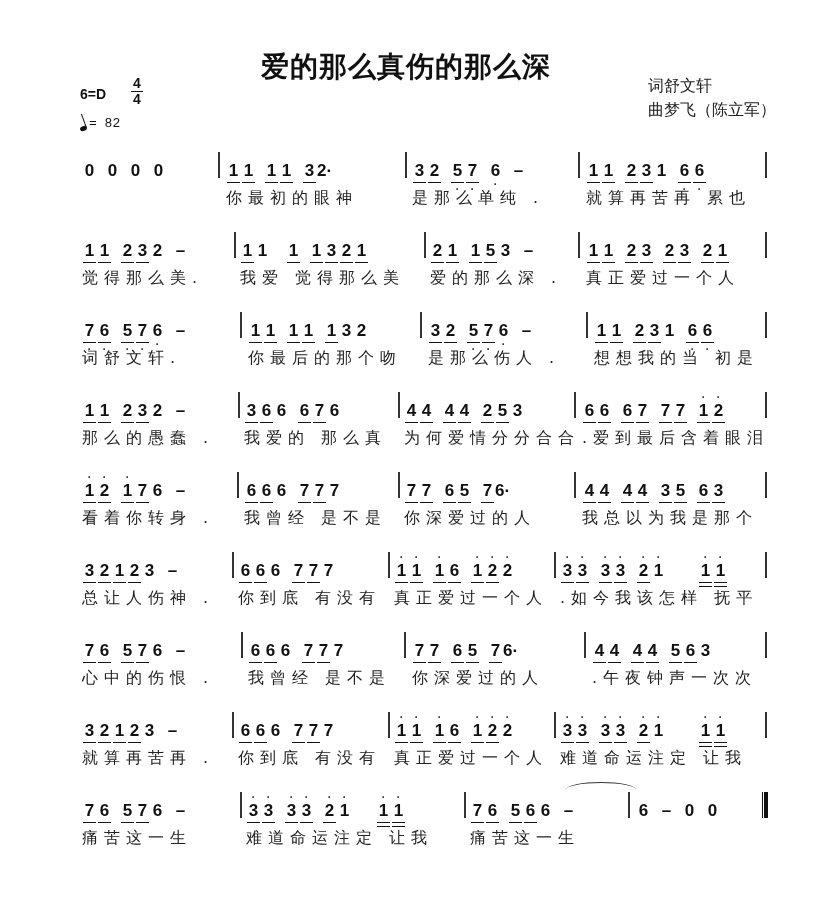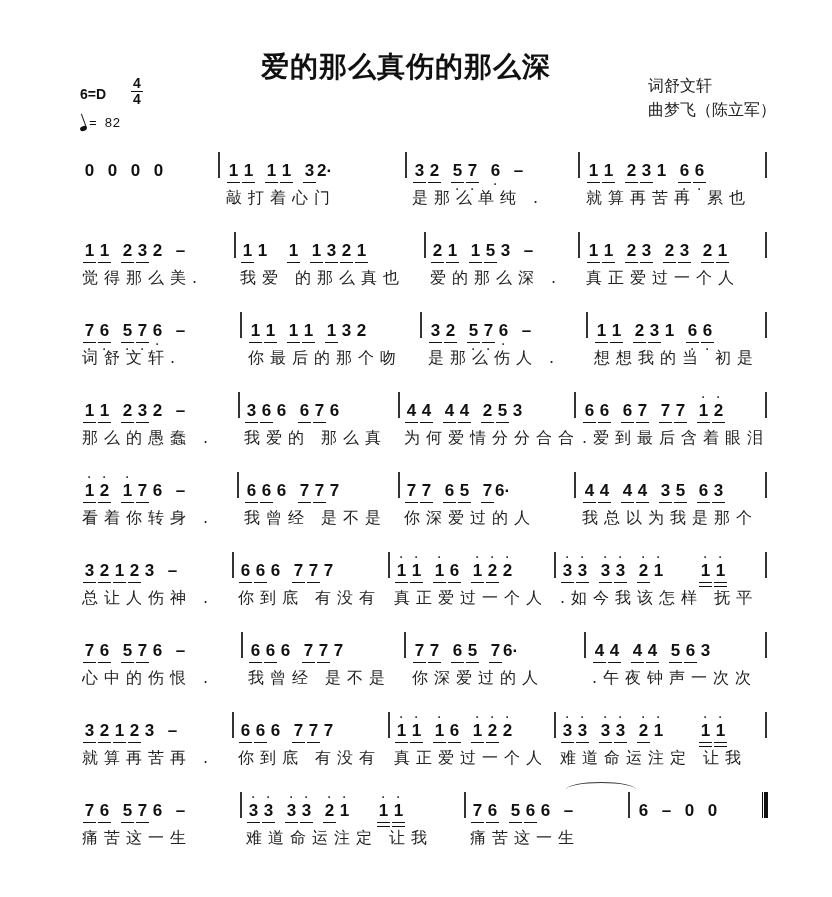--- a/index.html
+++ b/index.html
@@ -53,21 +53,21 @@
     <div class="row" style="top: 150px;">
       <div class="barline" style="left: 218px;"></div>
       <div class="barline" style="left: 405px;"></div>
       <div class="barline" style="left: 578px;"></div>
       <div class="barline" style="left: 765px;"></div>
       <div class="seg" style="left: 82px;">
         <div class="notes"><span class="n">0</span><span class="n gap"></span><span class="n">0</span><span class="n gap"></span><span class="n">0</span><span class="n gap"></span><span class="n">0</span></div>
       </div>
       <div class="seg" style="left: 226px;">
         <div class="notes"><span class="n u1">1</span><span class="n u1">1</span><span class="n gap"></span><span class="n u1">1</span><span class="n u1">1</span><span class="n gap"></span><span class="n u1">3</span><span class="n">2·</span></div>
-        <div class="lyric">敲打着心门</div>
+        <div class="lyric">你最初的眼神</div>
       </div>
       <div class="seg" style="left: 412px;">
         <div class="notes"><span class="n u1">3</span><span class="n u1">2</span><span class="n gap"></span><span class="n u1">5<span class="lo" style="top: 27px;">·</span></span><span class="n u1">7<span class="lo" style="top: 27px;">·</span></span><span class="n gap"></span><span class="n">6<span class="lo" style="top: 22px;">·</span></span><span class="n gap"></span><span class="n">–</span></div>
         <div class="lyric">是那么单纯 .</div>
       </div>
       <div class="seg" style="left: 586px;">
         <div class="notes"><span class="n u1">1</span><span class="n u1">1</span><span class="n gap"></span><span class="n u1">2</span><span class="n u1">3</span><span class="n">1</span><span class="n gap"></span><span class="n u1">6<span class="lo" style="top: 27px;">·</span></span><span class="n u1">6<span class="lo" style="top: 27px;">·</span></span></div>
         <div class="lyric">就算再苦再 累也</div>
       </div>
     </div>
@@ -75,21 +75,21 @@
       <div class="barline" style="left: 234px;"></div>
       <div class="barline" style="left: 424px;"></div>
       <div class="barline" style="left: 578px;"></div>
       <div class="barline" style="left: 765px;"></div>
       <div class="seg" style="left: 82px;">
         <div class="notes"><span class="n u1">1</span><span class="n u1">1</span><span class="n gap"></span><span class="n u1">2</span><span class="n u1">3</span><span class="n">2</span><span class="n gap"></span><span class="n">–</span></div>
         <div class="lyric">觉得那么美.</div>
       </div>
       <div class="seg" style="left: 240px;">
         <div class="notes"><span class="n u1">1</span><span class="n">1</span><span class="n gap"></span><span class="n gap"></span><span class="n u1">1</span><span class="n gap"></span><span class="n u1">1</span><span class="n u1">3</span><span class="n u1">2</span><span class="n u1">1</span></div>
-        <div class="lyric">我爱  的那么真也</div>
+        <div class="lyric">我爱  觉得那么美</div>
       </div>
       <div class="seg" style="left: 430px;">
         <div class="notes"><span class="n u1">2</span><span class="n u1">1</span><span class="n gap"></span><span class="n u1">1</span><span class="n u1">5</span><span class="n">3</span><span class="n gap"></span><span class="n">–</span></div>
         <div class="lyric">爱的那么深 .</div>
       </div>
       <div class="seg" style="left: 586px;">
         <div class="notes"><span class="n u1">1</span><span class="n u1">1</span><span class="n gap"></span><span class="n u1">2</span><span class="n u1">3</span><span class="n gap"></span><span class="n u1">2</span><span class="n u1">3</span><span class="n gap"></span><span class="n u1">2</span><span class="n u1">1</span></div>
         <div class="lyric">真正爱过一个人</div>
       </div>
     </div>

